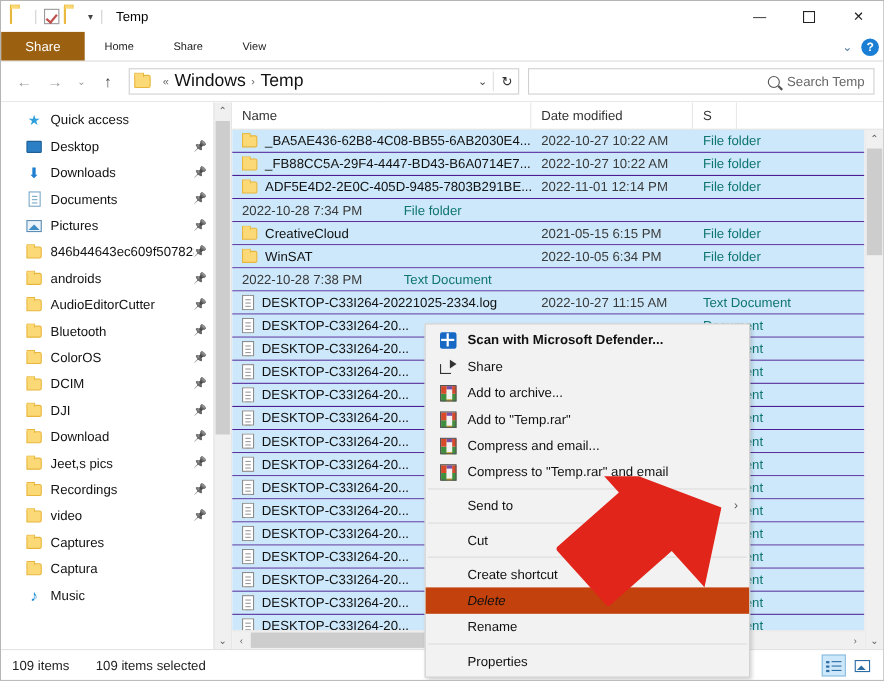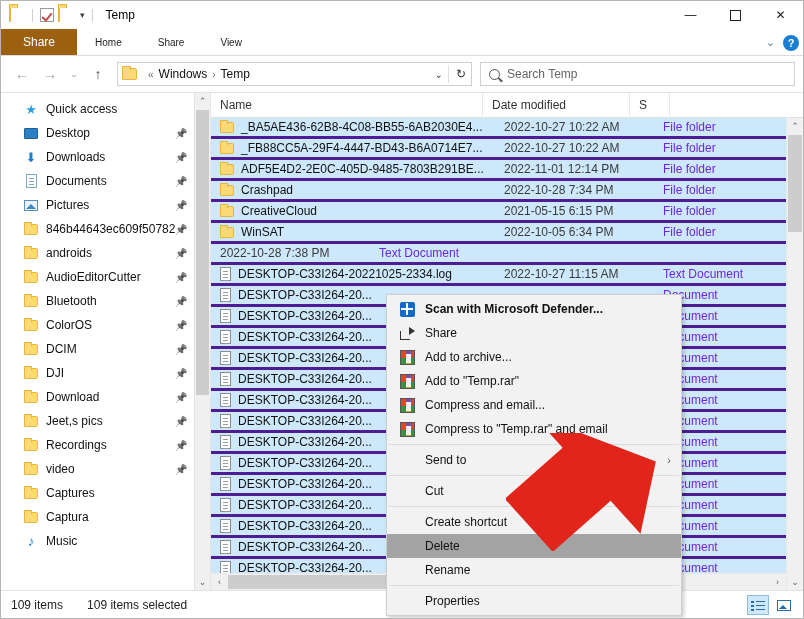--- a/index.html
+++ b/index.html
@@ -126,38 +126,39 @@
     width:355px;height:24px;
     border:1px solid #d0d0d0;
     background:#fff;
     display:flex;align-items:center;
     padding:0 4px;
     margin-left:4px;
     position:relative;
   }
   .crumbbox .folder-glyph{ margin-right:6px; }
   .crumb-sep{ color:#666;margin:0 5px;font-size:10px; }
-  .crumb{ font-size:12px;color:#111;text-align:center; }
+  .crumb{ font-size:16px;color:#111;text-align:center; }
   .crumb-caret{
     position:absolute;right:28px;color:#444;font-size:10px;
   }
   .crumb-divider{
     position:absolute;right:22px;top:2px;bottom:2px;width:1px;background:#e0e0e0;
   }
   .refresh{
     position:absolute;right:5px;color:#333;font-size:12px;
   }
   .searchbox {
     flex:1;height:24px;
     border:1px solid #d0d0d0;
     background:#fff;
     display:flex;align-items:center;
     margin-left:6px;
     padding:0 8px;
     gap:7px;
+    justify-content:flex-end;
   }
   .search-icon{
     width:11px;height:11px;border:1.5px solid #555;border-radius:50%;
     position:relative;flex:0 0 auto;
   }
   .search-icon:after{
     content:"";position:absolute;right:-4px;bottom:-2px;
     width:5px;height:1.5px;background:#555;transform:rotate(45deg);
   }
   .search-text{ color:#666;font-size:12px; }
@@ -263,28 +264,27 @@
   .ch.type{ width:125px; }
   .ch.size{ width:40px; }
   .sort-arrow{
     position:absolute;left:50%;top:-4px;transform:translateX(-50%);
     color:#555;font-size:9px;
   }
   .rows{ position:absolute;top:25px;left:0;right:17px;bottom:17px;overflow:hidden; }
   .row{
     height:21px;display:flex;align-items:center;
     background:#cde8fa;
-    border-bottom:3px solid #4c1d95;
+    border-bottom:1px solid #4c1d95;
     font-size:12px;
-    gap:12px;
   }
   .cell{ display:flex;align-items:center;overflow:hidden;white-space:nowrap; }
   .cell.name{ width:272px;padding-left:9px;gap:7px;color:#111; }
   .cell.date{ width:147px;padding-left:9px;color:#3a3a3a; }
-  .cell.type{ width:125px;padding-left:9px;color:#6d28d9; }
+  .cell.type{ width:125px;padding-left:9px;color:#0f766e; }
   .f-icon{ flex:0 0 auto; }
   .f-folder{
     width:14px;height:11px;background:#fcd977;border:1px solid #e8b63c;border-radius:0 2px 2px 0;
     position:relative;
   }
   .f-folder:before{
     content:"";position:absolute;left:-1px;top:-3px;width:6px;height:3px;
     background:#fcd977;border:1px solid #e8b63c;border-bottom:none;border-radius:1px 1px 0 0;
   }
   .f-text{
@@ -323,21 +323,21 @@
     box-shadow:2px 2px 4px rgba(0,0,0,0.2);
     padding:2px 0;
     z-index:50;
   }
   .mi{
     height:24px;display:flex;align-items:center;
     padding-left:12px;font-size:12px;color:#111;
     position:relative;
   }
   .mi.bold{ font-weight:bold; }
-  .mi.sel{ background:#a3a3a3; }
+  .mi.sel{ background:#c2410c;font-style:italic; }
   .mi .mi-icon{
     width:16px;height:16px;margin-right:10px;flex:0 0 auto;
     display:flex;align-items:center;justify-content:center;
   }
   .mi .mi-icon.empty{ background:none; }
   .mi-label{ white-space:nowrap; }
   .mi-arrow{
     position:absolute;right:10px;color:#555;font-size:11px;
   }
   .msep{ height:1px;background:#dcdcdc;margin:3px 2px; }
@@ -654,24 +654,20 @@
           </div>
           <div class="row">
             <div class="cell name">
               <span class="f-icon f-folder"></span>
               <span>ADF5E4D2-2E0C-405D-9485-7803B291BE...</span>
             </div>
             <div class="cell date">2022-11-01 12:14 PM</div>
             <div class="cell type">File folder</div>
           </div>
           <div class="row">
-            <div class="cell name">
-              <span class="f-icon f-folder"></span>
-              <span>Crashpad</span>
-            </div>
             <div class="cell date">2022-10-28 7:34 PM</div>
             <div class="cell type">File folder</div>
           </div>
           <div class="row">
             <div class="cell name">
               <span class="f-icon f-folder"></span>
               <span>CreativeCloud</span>
             </div>
             <div class="cell date">2021-05-15 6:15 PM</div>
             <div class="cell type">File folder</div>

